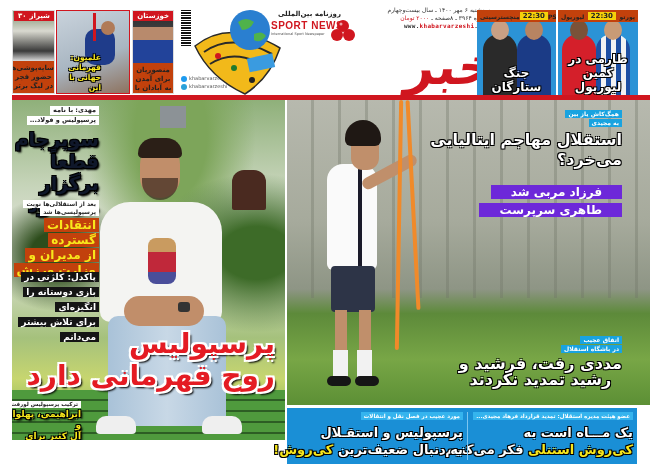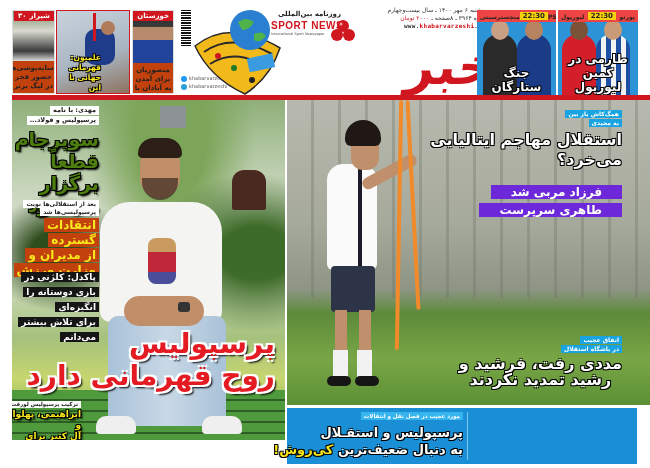--- a/index.html
+++ b/index.html
@@ -34,21 +34,21 @@
   .title-logo { left: 245px; top: 38px; width: 245px; height: 58px; }
   .title-logo .word { position: absolute; right: 0; top: 0; font-size: 50px; font-weight: bold; color: #d0161f; direction: rtl; font-family: "DejaVu Sans", sans-serif; line-height: 58px; transform: skewX(-8deg); letter-spacing: -2px; }
 
   .dateline { left: 360px; top: 6px; width: 130px; font-size: 6px; line-height: 8px; color: #333; direction: rtl; text-align: right; }
   .dateline .price { color: #d0161f; }
   .dateline .url { direction: ltr; text-align: right; font-family: "DejaVu Sans Mono", monospace; font-weight: bold; letter-spacing: 0.3px; font-size: 6px; }
   .dateline .url .host { color: #d0161f; }
 
   
   .matchbox { top: 10px; height: 86px; background: #2b93d6; overflow: hidden; }
-  .matchbar { position: absolute; top: 0; left: 0; right: 0; height: 12px; background: #ef4444; display: flex; justify-content: space-between; align-items: center; padding: 0 3px; font-size: 6px; font-weight: bold; color: #222; direction: ltr; }
+  .matchbar { position: absolute; top: 0; left: 0; right: 0; height: 12px; background: #c2410c; display: flex; justify-content: space-between; align-items: center; padding: 0 3px; font-size: 6px; font-weight: bold; color: #222; direction: ltr; }
   .matchbar .time { background: #f5d10a; color: #222; padding: 0 3px; font-size: 7px; }
   .match-headline { position: absolute; left: 2px; right: 2px; bottom: 2px; direction: rtl; text-align: center; font-size: 12px; line-height: 14px; font-weight: bold; color: #fff; text-shadow: 1px 1px 0 #000, -1px -1px 0 #000, 1px -1px 0 #000, -1px 1px 0 #000; }
   .player { position: absolute; bottom: 0; width: 34px; height: 62px; border-radius: 16px 16px 0 0; }
   .player .head { position: absolute; top: -14px; left: 8px; width: 18px; height: 20px; border-radius: 50%; background: #c99b76; }
 
   
   .leftcol { left: 0; top: 100px; width: 285px; height: 340px; overflow: hidden; }
   .photo-bg { position: absolute; inset: 0;
     background:
       radial-gradient(ellipse at 20% 45%, #2d4d1c 0 8%, transparent 22%),
@@ -63,21 +63,21 @@
   .man .beard { position: absolute; left: 52px; top: 58px; width: 36px; height: 22px; border-radius: 0 0 18px 18px; background: #3a2a20; opacity: 0.7; }
   .man .shirt { position: absolute; left: 10px; top: 82px; width: 122px; height: 120px; border-radius: 30px 30px 10px 10px; background: #f4f4f2; }
   .man .bear { position: absolute; left: 58px; top: 118px; width: 28px; height: 46px; border-radius: 8px; background: linear-gradient(180deg, #c99b60 0 30%, #c0283a 30% 75%, #4a4e9a 75%); }
   .man .arms { position: absolute; left: 34px; top: 176px; width: 80px; height: 30px; border-radius: 15px; background: #c18e6a; }
   .man .watch { position: absolute; left: 88px; top: 182px; width: 12px; height: 10px; border-radius: 3px; background: #333; }
   .man .jeans { position: absolute; left: 18px; top: 196px; width: 118px; height: 110px; border-radius: 10px; background: linear-gradient(90deg, #a9c2d8, #c8d8e6, #a9c2d8); }
   .man .shoe-l { position: absolute; left: 6px; top: 296px; width: 40px; height: 18px; border-radius: 10px 10px 4px 4px; background: #efefef; }
   .man .shoe-r { position: absolute; left: 112px; top: 296px; width: 40px; height: 18px; border-radius: 10px 10px 4px 4px; background: #efefef; }
 
   .kicker { position: absolute; background: #fff; color: #222; font-size: 6.5px; font-weight: bold; direction: rtl; padding: 0 3px; line-height: 9px; }
-  .blk-head { position: absolute; direction: rtl; text-align: right; font-weight: bold; color: #4d7c0f; text-shadow: 1px 1px 0 #000, -1px -1px 0 #000, 1px -1px 0 #000, -1px 1px 0 #000, 2px 2px 2px #000; }
+  .blk-head { position: absolute; direction: rtl; text-align: right; font-weight: bold; color: #0f172a; text-shadow: 1px 1px 0 #000, -1px -1px 0 #000, 1px -1px 0 #000, -1px 1px 0 #000, 2px 2px 2px #000; }
   .white-head { position: absolute; direction: rtl; text-align: right; font-weight: bold; color: #fff; text-shadow: 1px 1px 0 #000, -1px -1px 0 #000, 1px -1px 0 #000, -1px 1px 0 #000; }
   .red-head { position: absolute; direction: rtl; text-align: right; font-weight: bold; color: #e41b23; text-shadow: 2px 2px 0 #fff, -2px -2px 0 #fff, 2px -2px 0 #fff, -2px 2px 0 #fff, 3px 3px 2px #000; }
   .hl-black { position: absolute; direction: rtl; text-align: right; font-weight: bold; color: #fff; }
   .hl-black span { background: #151515; padding: 0 3px; line-height: 15px; box-decoration-break: clone; -webkit-box-decoration-break: clone; }
   .hl-red { position: absolute; direction: rtl; text-align: right; font-weight: bold; color: #f8e71c; }
   .hl-red span { background: #c2410c; padding: 0 3px; line-height: 15px; box-decoration-break: clone; -webkit-box-decoration-break: clone; }
   .hl-blue { position: absolute; direction: rtl; text-align: right; font-weight: bold; color: #fff; }
   .hl-blue span { background: #6d28d9; padding: 0 20px; line-height: 16px; box-decoration-break: clone; -webkit-box-decoration-break: clone; }
 
   .left-border { left: 0; top: 100px; width: 12px; height: 340px; background: #fff; }
@@ -307,20 +307,27 @@
 
   <div class="kicker-blue" style="right:28px; top:236px;">اتفاق عجیب</div>
   <div class="kicker-blue" style="right:28px; top:245px;">در باشگاه استقلال</div>
   <div class="white-head" style="right:28px; top:256px; font-size:16px; line-height:16px;text-align:center;">
     <div>مددی رفت، فرشید و</div>
     <div>رشید تمدید نکردند</div>
   </div>
 </div>
 
 <div class="abs bottombox">
+  <div class="bottom-story" style="left:181px; width:169px;">
+    <div class="kicker-blue">عضو هیئت مدیره استقلال: تمدید قرارداد فرهاد مجیدی...</div>
+    <div class="bhead">
+      <div>یک مـــاه است به</div>
+      <div><span class="hi">کی‌روش استنلی</span> <span>فکر می‌کنیم</span></div>
+    </div>
+  </div>
   <div class="divider-v"></div>
   <div class="bottom-story" style="left:0; width:180px;">
     <div class="kicker-blue">مورد عجیب در فصل نقل و انتقالات</div>
     <div class="bhead">
       <div>پرسپولیس و استقـلال</div>
       <div><span>به دنبال ضعیف‌ترین</span> <span class="hi">کی‌روش!</span></div>
     </div>
   </div>
 </div>
 

